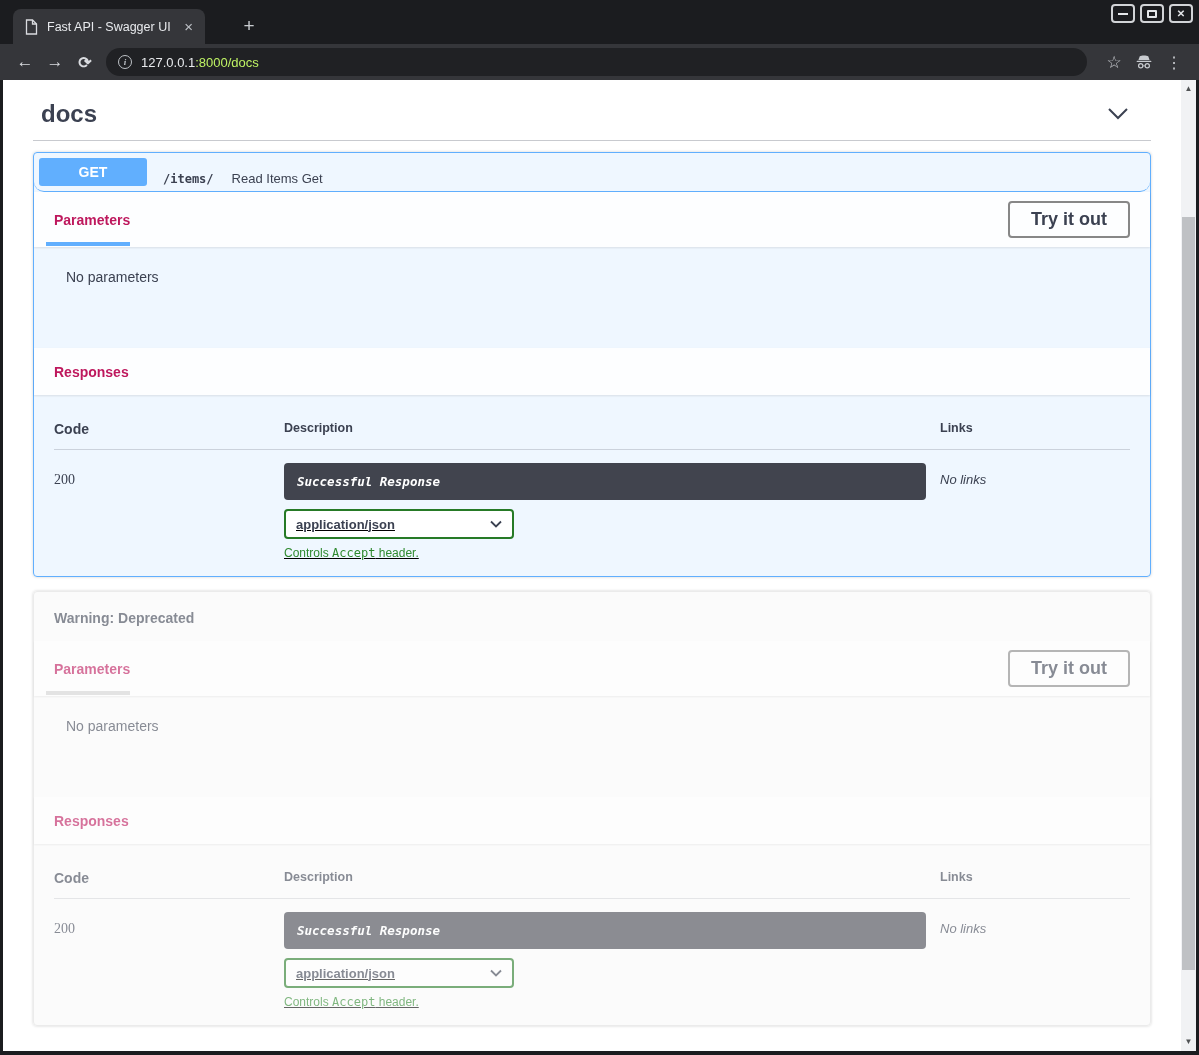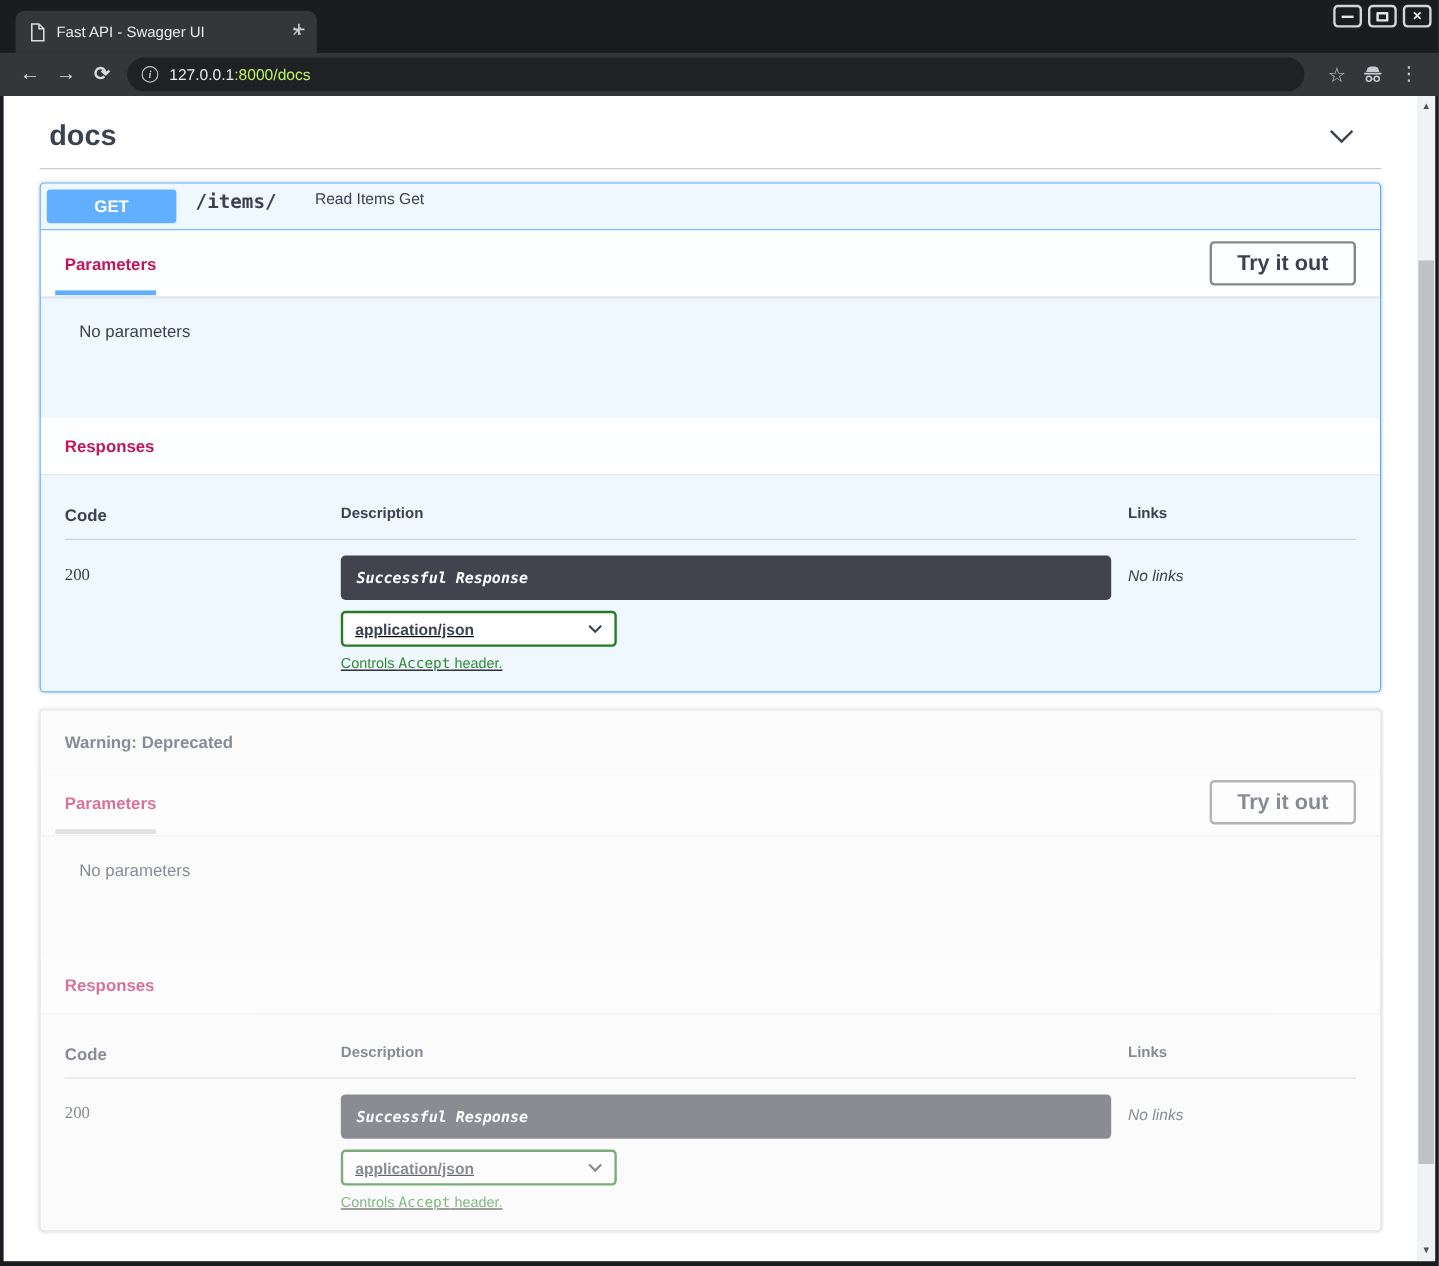--- a/index.html
+++ b/index.html
@@ -5,21 +5,21 @@
   * { box-sizing: border-box; margin: 0; padding: 0; }
   html,body { width:1199px; height:1055px; overflow:hidden; }
   body {
     font-family: "Liberation Sans", sans-serif;
     background: #1b1c1f;
     position: relative;
   }
   
   .titlebar { position:absolute; top:0; left:0; right:0; height:44px; background:#1b1c1f; }
   .tab {
-    position:absolute; left:13px; top:9px; width:251px; height:35px;
+    position:absolute; left:13px; top:9px; width:192px; height:35px;
     background:#35363a; border-radius:8px 8px 0 0;
     display:flex; align-items:center; padding:0 10px 0 12px;
     color:#e8eaed; font-size:12.5px;
   }
   .tab-doc-icon { width:13px; height:16px; flex:0 0 auto; }
   .tab-title { flex:1; margin-left:9px; white-space:nowrap; overflow:hidden; }
   .tab-close { color:#bdc1c6; font-size:15px; padding:0 2px; cursor:default; }
   .newtab-btn {
     position:absolute; left:236px; top:13px; width:26px; height:26px;
     color:#c8cbcf; font-size:19px; display:flex; align-items:center; justify-content:center;
@@ -75,35 +75,35 @@
   }
   .tag-title { font-size:24px; font-weight:bold; color:#3b4151; }
   .chevron-down svg { display:block; }
   .opblock {
     border:1px solid; border-radius:4px; margin-top:11px;
     box-shadow:0 0 3px rgba(0,0,0,.18);
   }
   .opblock.get { border-color:#61affe; background:rgba(97,175,254,.1); }
   .opblock.deprecated { border-color:#ebebeb; background:rgba(235,235,235,.22); margin-top:14px; }
   .dep-inner { opacity:.6; }
-  .op-summary { display:flex; align-items:flex-start; padding:5px; }
+  .op-summary { display:flex; align-items:flex-end; padding:5px;border-radius:10px; }
   .get > .inner > .op-summary { border-bottom:1px solid #61affe; }
   .deprecated .op-summary { padding:8px 5px 6px; }
   .method-btn {
     min-width:108px; height:28px; border-radius:3px; color:#fff; font-weight:bold;
     font-size:14px; display:flex; align-items:center; justify-content:center;
   }
   .get .method-btn { background:#61affe; }
   .deprecated .method-btn { background:#dcdcdc; color:#fdfdfd; }
   .op-path {
-    font-family:"DejaVu Sans Mono", monospace; font-weight:bold; font-size:16px;
+    font-family:"DejaVu Sans Mono", monospace; font-weight:bold; font-size:12px;
     color:#3b4151; margin-left:16px;
   }
   .deprecated .op-path { text-decoration:line-through; }
-  .op-summary-desc { font-size:13px; color:#3b4151; margin-left:32px; }
+  .op-summary-desc { font-size:13px; color:#3b4151; margin-left:18px; }
   .warning-row { padding:18px 20px 15px; font-weight:bold; font-size:14px; color:#3b4151; }
   .section-header {
     background:rgba(255,255,255,.85); min-height:47px; padding:9px 20px;
     display:flex; align-items:center; justify-content:space-between;
     box-shadow:0 1px 2px rgba(0,0,0,.1); position:relative;
   }
   .tab-item { font-size:14px; font-weight:bold; color:#be185d; }
   .tab-underline { position:absolute; bottom:1px; left:12px; width:84px; height:4px; background:#61affe; }
   .deprecated .tab-underline { background:#d4d4d4; }
   .tryout-btn {

